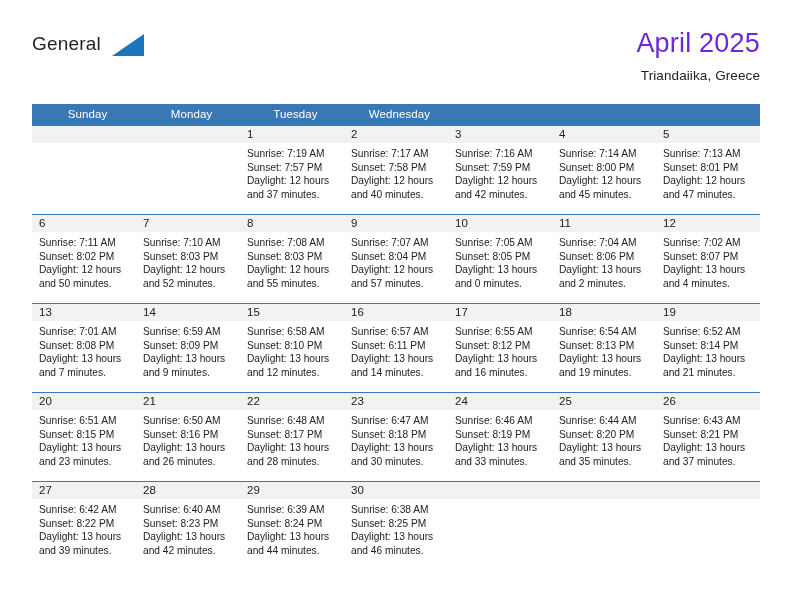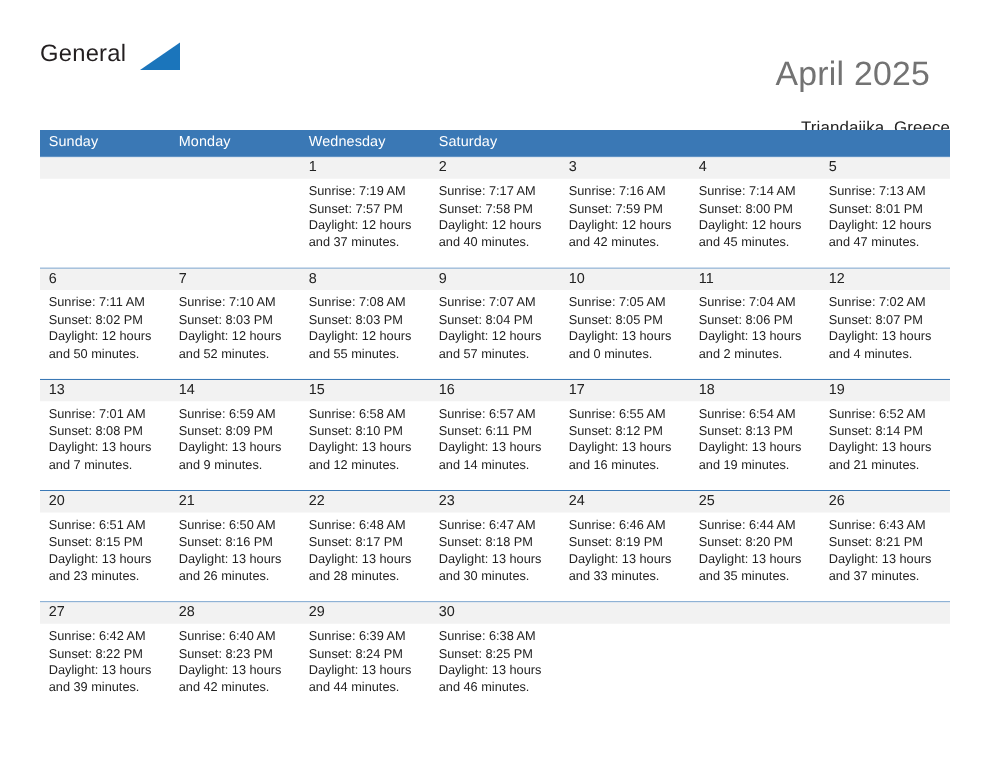--- a/index.html
+++ b/index.html
@@ -63,23 +63,23 @@
 
   .title-block {
     position: absolute;
     right: 0;
     top: 0;
     text-align: right;
   }
   .cal-title {
     font-size: 27px;
     line-height: 34px;
-    color: #737373;
+    color: #6d28d9;
     font-weight: normal;
-    margin: 16px;
+    margin: 0;
     letter-spacing: 0.2px;
   }
   .cal-location {
     font-size: 13.5px;
     line-height: 20px;
     color: #222222;
     margin: 6px 0 0 0;
     letter-spacing: 0.1px;
   }
 
@@ -99,20 +99,21 @@
     flex: 0 0 104px;
     width: 104px;
     box-sizing: border-box;
     padding-left: 7px;
     color: #ffffff;
     font-size: 11.5px;
     line-height: 21px;
     letter-spacing: 0.1px;
     white-space: nowrap;
     overflow: hidden;
+    text-align: center;
   }
   .weekday:last-child {
     flex: 0 0 104px;
   }
 
   .week-row {
     display: flex;
     border-top: 1.3px solid #3a78b5;
     height: 89px;
     box-sizing: border-box;
@@ -168,22 +169,22 @@
       <h1 class="cal-title">April 2025</h1>
       <p class="cal-location">Triandaiika, Greece</p>
     </div>
 
   </div>
 
   <div class="calendar">
     <div class="weekday-row">
       <div class="weekday">Sunday</div>
       <div class="weekday">Monday</div>
+      <div class="weekday">Tuesday</div>
       <div class="weekday">Wednesday</div>
-      <div class="weekday">Saturday</div>
     </div>
     <div id="weeks-container">
         <div class="week-row">
           <div class="day-cell empty">
             <div class="day-number-band">
               <span class="day-number"></span>
             </div>
             <div class="day-info">
               <div></div>
               <div></div>

